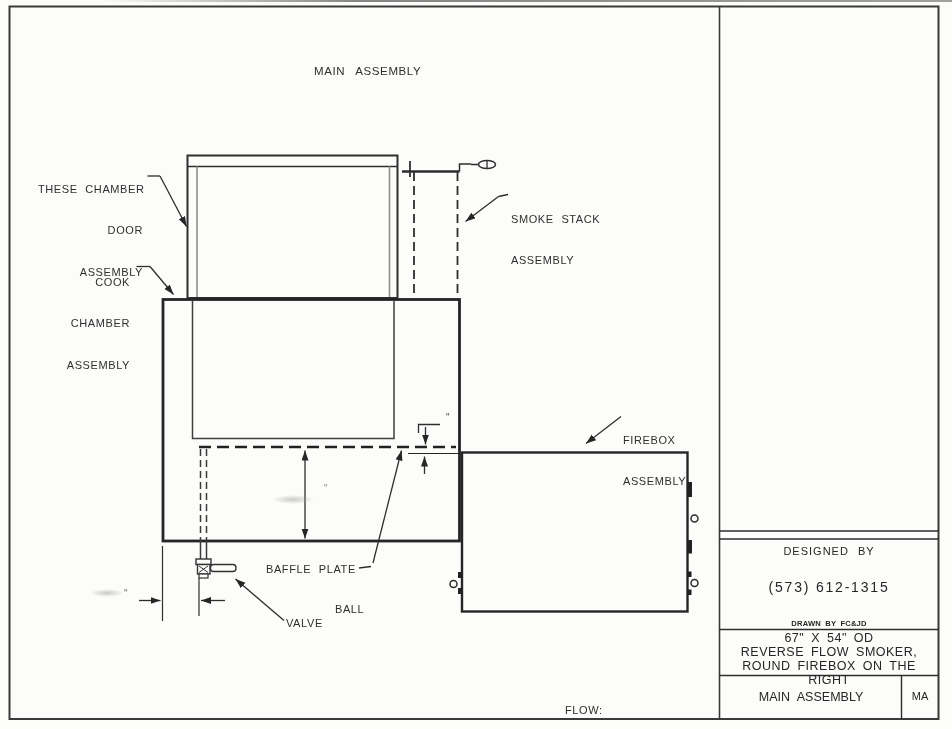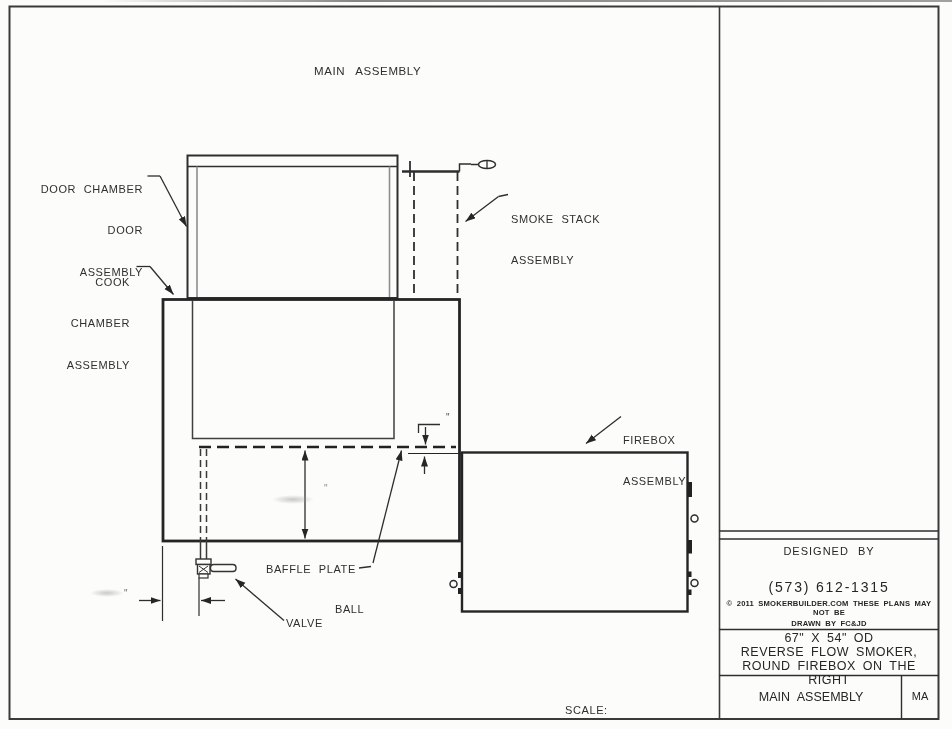--- a/index.html
+++ b/index.html
@@ -141,21 +141,21 @@
       <line x1="719" y1="539" x2="938.5" y2="539" stroke-width="1.6"></line>
       <line x1="719" y1="629.5" x2="938.5" y2="629.5" stroke-width="1.4"></line>
       <line x1="719" y1="675.5" x2="938.5" y2="675.5" stroke-width="1.4"></line>
       <line x1="901.5" y1="675.5" x2="901.5" y2="718.5" stroke-width="1.4"></line>
     </g>
   </svg>
 
   <div class="lbl" style="left:314px;top:64px;font-size:11.5px;word-spacing:7px;">MAIN ASSEMBLY</div>
 
   <div class="lbl ra" style="left:38px;top:155px;width:105px;">
-    <div>DOOR CHAMBER</div>
+    <div>THESE CHAMBER</div>
     <div>DOOR</div>
     <div>ASSEMBLY</div>
   </div>
 
   <div class="lbl ra" style="left:38px;top:248px;width:92px;">
     <div>COOK</div>
     <div>CHAMBER</div>
     <div>ASSEMBLY</div>
   </div>
 
@@ -167,31 +167,30 @@
   <div class="lbl" style="left:623px;top:406px;">
     <div>FIREBOX</div>
     <div>ASSEMBLY</div>
   </div>
 
   <div class="lbl" style="left:266px;top:563px;">BAFFLE PLATE</div>
 
   <div class="lbl" style="left:335px;top:603px;">BALL</div>
   <div class="lbl" style="left:286px;top:617px;">VALVE</div>
 
-  <div class="lbl" style="left:565px;top:704px;">SCALE:</div>
+  <div class="lbl" style="left:565px;top:704px;">FLOW:</div>
 
   <div class="dim" style="left:324px;top:483px;">"</div>
   <div class="dim" style="left:446px;top:412px;color:#4c4c4c;">"</div>
   <div class="dim" style="left:124px;top:588px;color:#6f6f6f;">"</div>
   <div class="smudge" style="left:272px;top:495px;width:42px;height:9px;"></div>
   <div class="smudge" style="left:90px;top:589px;width:34px;height:8px;"></div>
 
   <div class="tb" style="top:545px;font-size:11px;letter-spacing:1px;word-spacing:5px;">DESIGNED BY</div>
   <div class="tb" style="top:579px;font-size:14px;letter-spacing:1.8px;">(573) 612-1315</div>
-  <div class="tb" style="top:599px;font-size:7.6px;font-weight:bold;letter-spacing:.2px;word-spacing:2px;">© 2011 SMOKERBUILDER.COM THESE PLANS MAY NOT BE</div>
   <div class="tb" style="top:619px;font-size:7.6px;font-weight:bold;letter-spacing:.2px;word-spacing:2px;">DRAWN BY FC&amp;JD</div>
   <div class="tb" style="top:631px;font-size:12.5px;letter-spacing:.5px;word-spacing:3px;">67" X 54" OD</div>
   <div class="tb" style="top:659px;font-size:12.5px;letter-spacing:.5px;word-spacing:3px;">ROUND FIREBOX ON THE RIGHT</div>
   <div class="tb" style="top:645px;font-size:12.5px;letter-spacing:.5px;word-spacing:3px;">REVERSE FLOW SMOKER,</div>
   <div class="tb" style="top:690px;left:721px;width:180px;font-size:12.5px;word-spacing:4px;">MAIN ASSEMBLY</div>
   <div class="tb" style="top:690px;left:901px;width:38px;font-size:11px;">MA</div>
 
 </div>
 
 </body></html>

